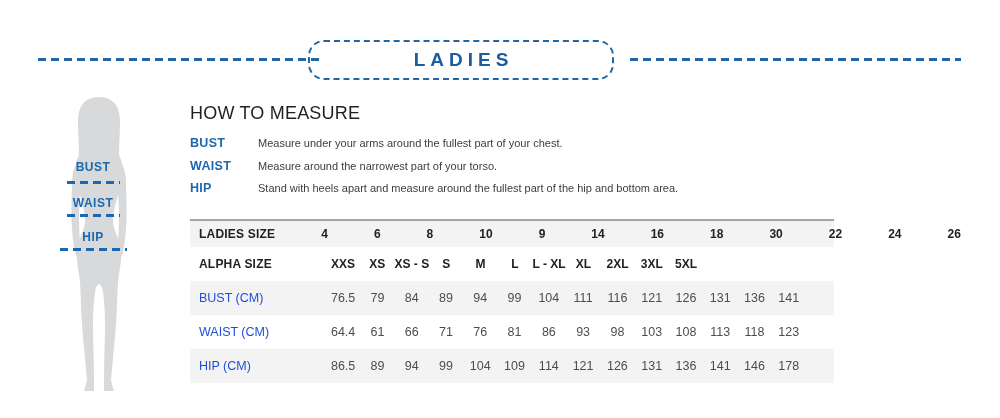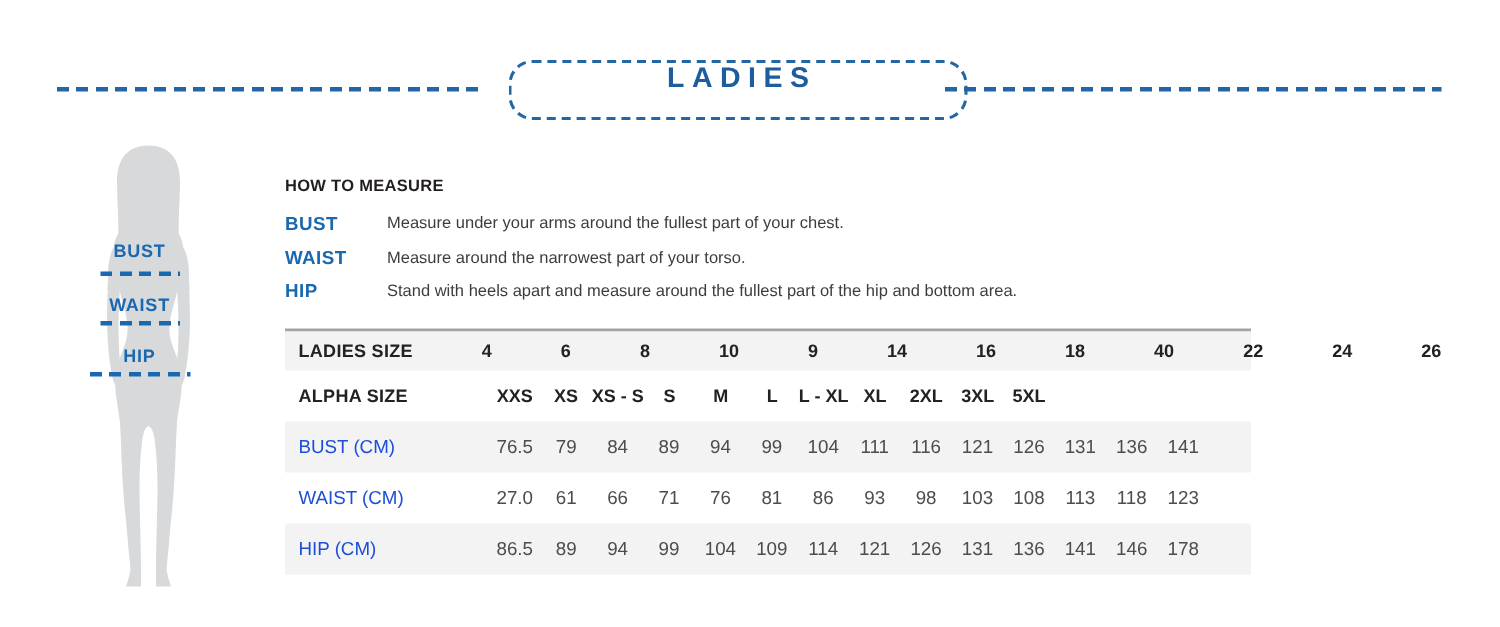--- a/index.html
+++ b/index.html
@@ -8,23 +8,23 @@
   .canvas { position:relative; width:1000px; height:418px; background:#fff; overflow:hidden; }
 
   
   .dash-h {
     position:absolute; height:3px;
     background:repeating-linear-gradient(90deg,#2266a5 0 8px,transparent 8px 13px);
   }
   .dash-left  { left:38px;  top:58px; width:285px; }
   .dash-right { left:630px; top:58px; width:331px; }
   .pill {
-    position:absolute; left:339px; top:40px; width:306px; height:40px;
+    position:absolute; left:308px; top:40px; width:306px; height:40px;
     border:2px dashed #2266a5; border-radius:16px;
-    display:flex; justify-content:center;
+    display:flex; align-items:center; justify-content:center;
   }
   .pill-title {
     color:#1d5c9e; font-size:19px; font-weight:bold; letter-spacing:5px;
     padding-left:5px; 
   }
 
   
   .figure-wrap { position:absolute; left:47px; top:96px; width:104px; height:300px; }
   .figure-wrap svg { display:block; width:104px; height:300px; }
   .fig-label {
@@ -37,21 +37,21 @@
   .fig-dash {
     position:absolute; height:3px;
     background:repeating-linear-gradient(90deg,#1a68b0 0 8px,transparent 8px 13px);
   }
   .fig-dash-bust  { left:67px; top:181px; width:53px; }
   .fig-dash-waist { left:67px; top:214px; width:53px; }
   .fig-dash-hip   { left:60px; top:248px; width:67px; }
 
   
   .howto { position:absolute; left:190px; top:103px; width:700px; }
-  .howto-title { font-size:11px; font-weight:bold; color:#231f20; margin-bottom:8px; letter-spacing:0.2px;margin-top:15px; }
+  .howto-title { font-size:18px; font-weight:normal; color:#231f20; margin-bottom:8px; letter-spacing:0.2px; }
   .howto-row { display:flex; align-items:center; height:22.5px; }
   .howto-label { width:68px; color:#1a68b0; font-size:12.5px; font-weight:bold; letter-spacing:0.3px; }
   .howto-desc { color:#3d3d3d; font-size:11px; }
 
   
   .size-table {
     position:absolute; left:190px; top:219px; width:644px;
     border-top:2px solid #a3a3a3;
   }
   .trow { display:flex; align-items:center; height:34px; padding-right:28px; }
@@ -141,21 +141,21 @@
       <div class="trow shade hdr first">
         <div class="tlabel">LADIES SIZE</div>
         <div class="tcell">4</div>
         <div class="tcell">6</div>
         <div class="tcell">8</div>
         <div class="tcell">10</div>
         <div class="tcell">9</div>
         <div class="tcell">14</div>
         <div class="tcell">16</div>
         <div class="tcell">18</div>
-        <div class="tcell">40</div>
+        <div class="tcell">30</div>
         <div class="tcell">22</div>
         <div class="tcell">24</div>
         <div class="tcell">26</div>
         <div class="tcell">28</div>
         <div class="tcell">30</div>
       </div>
       <div class="trow hdr">
         <div class="tlabel">ALPHA SIZE</div>
         <div class="tcell">XXS</div>
         <div class="tcell">XS</div>
@@ -184,21 +184,21 @@
         <div class="tcell">111</div>
         <div class="tcell">116</div>
         <div class="tcell">121</div>
         <div class="tcell">126</div>
         <div class="tcell">131</div>
         <div class="tcell">136</div>
         <div class="tcell">141</div>
       </div>
       <div class="trow">
         <div class="tlabel">WAIST (CM)</div>
-        <div class="tcell">27.0</div>
+        <div class="tcell">64.4</div>
         <div class="tcell">61</div>
         <div class="tcell">66</div>
         <div class="tcell">71</div>
         <div class="tcell">76</div>
         <div class="tcell">81</div>
         <div class="tcell">86</div>
         <div class="tcell">93</div>
         <div class="tcell">98</div>
         <div class="tcell">103</div>
         <div class="tcell">108</div>

